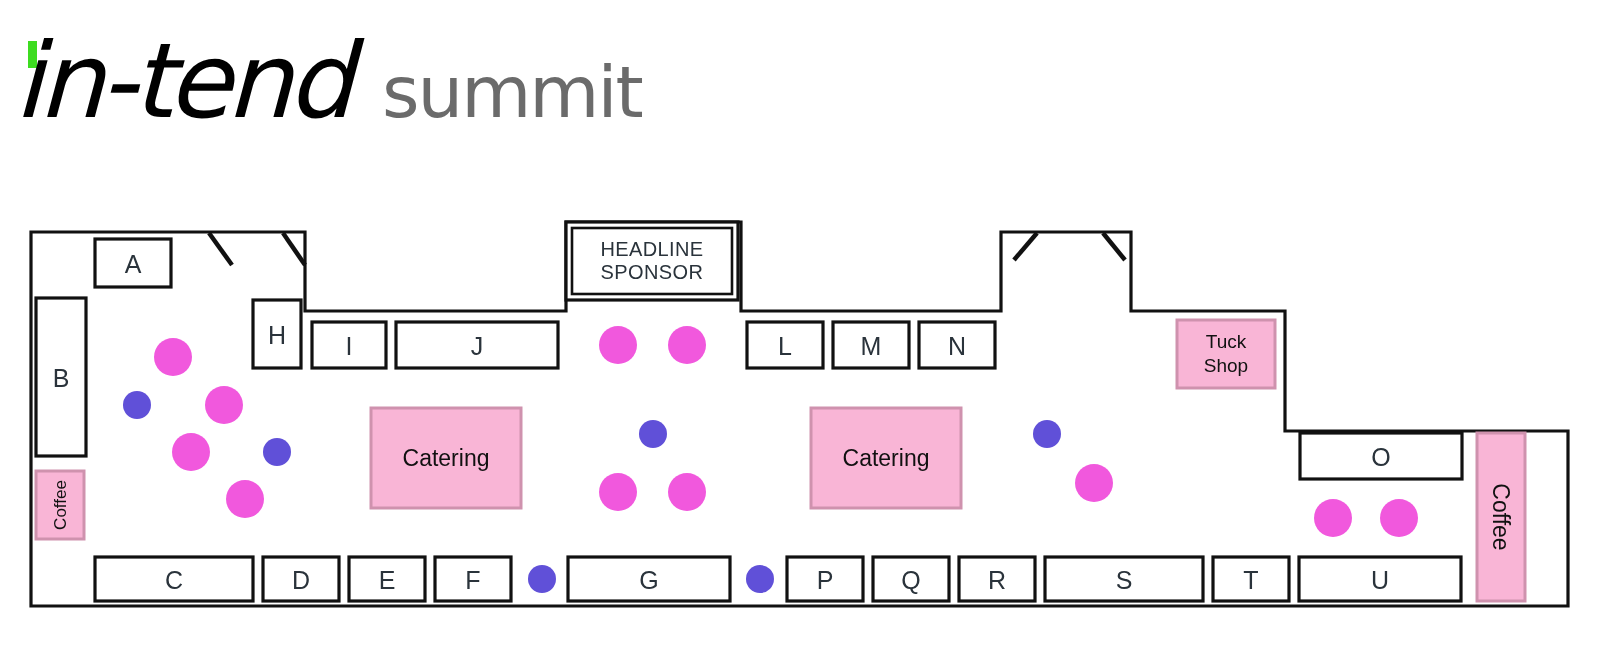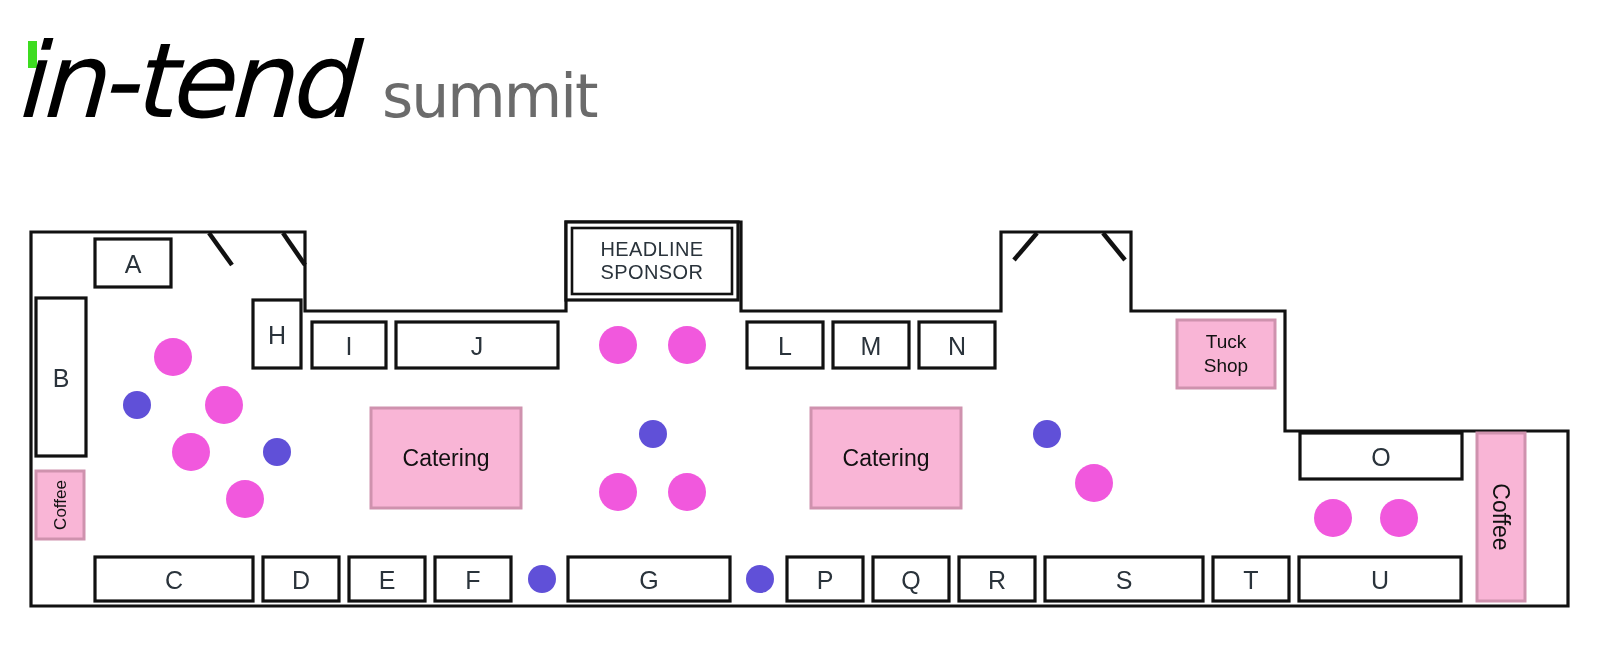--- a/index.html
+++ b/index.html
@@ -42,21 +42,21 @@
     font-family: "DejaVu Sans", sans-serif;
     font-size: 104px;
     font-weight: 400;
     font-style: italic;
     letter-spacing: -5px;
     color: #000000;
     transform: skewX(-4deg);
   }
   .logo-sub {
     font-family: "DejaVu Sans", sans-serif;
-    font-size: 60px;
+    font-size: 72px;
     font-weight: 400;
     color: #6b6b6b;
     letter-spacing: -2px;
     margin-left: 26px;
   }
 
   
   #floorplan-area {
     position: absolute;
     left: 0;

